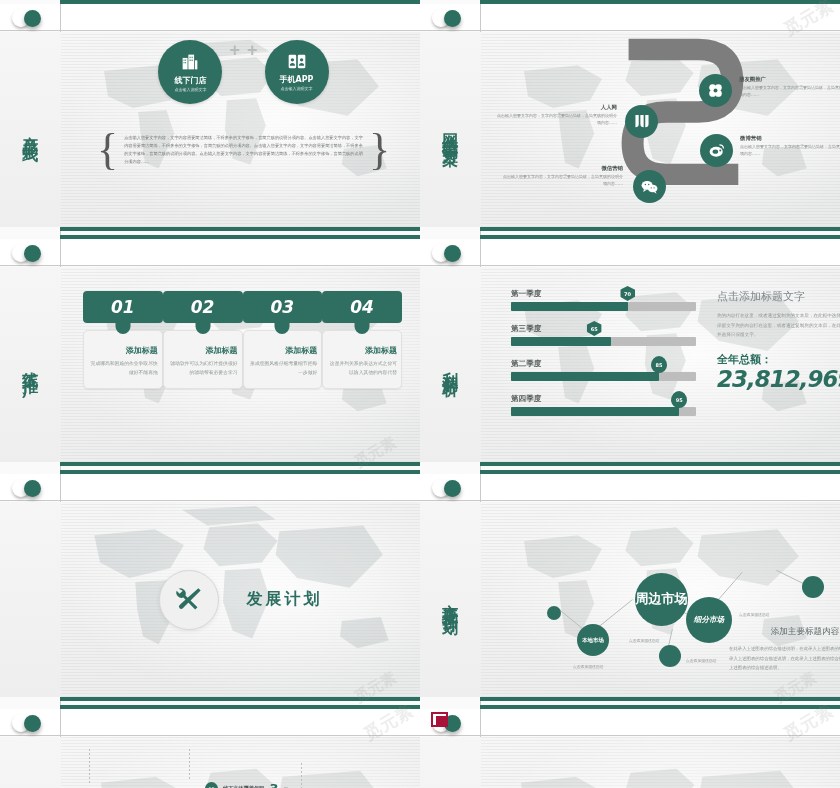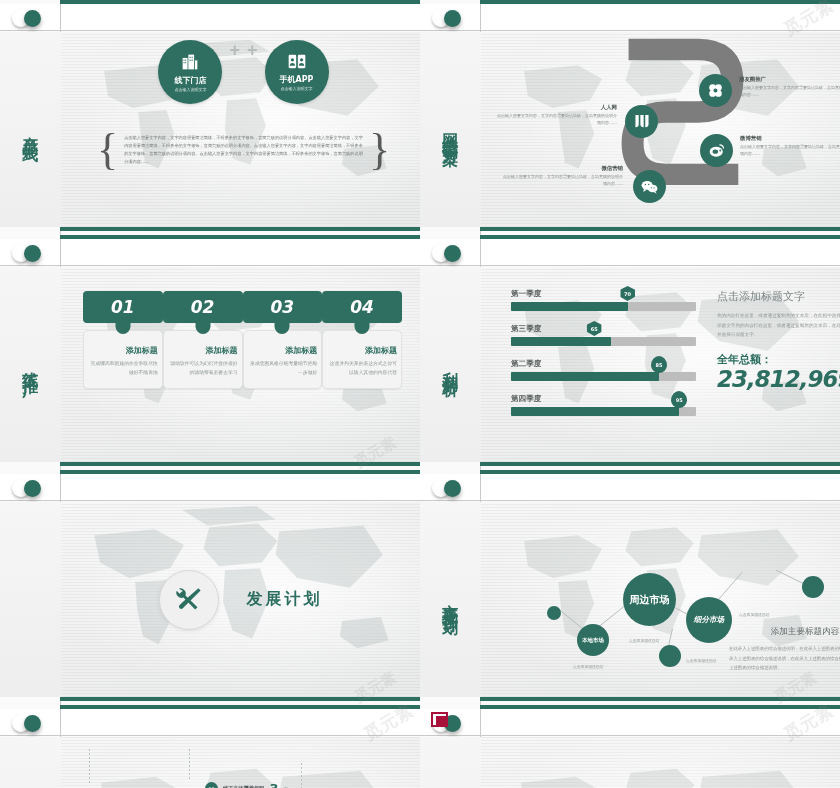--- a/index.html
+++ b/index.html
@@ -571,21 +571,21 @@
           <line x1="228" y1="112" x2="262" y2="72"></line>
           <line x1="296" y1="70" x2="324" y2="84"></line>
         </g>
       </svg>
       <div class="bub" style="left:66px; top:104px; width:14px; height:14px;"></div>
       <div class="bub" style="left:96px; top:122px; width:32px; height:32px; font-size:5.4px;">
         <span>本地市场</span>
       </div>
       <div class="bcap" style="left:92px; top:162px;">点击添加描述总结</div>
 
-      <div class="bub" style="left:142px; top:71px; width:53px; height:53px; font-size:10px;">
+      <div class="bub" style="left:154px; top:71px; width:53px; height:53px; font-size:13px;">
         <span>周边市场</span>
       </div>
       <div class="bcap" style="left:148px; top:136px;">点击添加描述总结</div>
 
       <div class="bub" style="left:205px; top:95px; width:46px; height:46px; font-size:7.6px;font-style:italic;">
         <span>细分市场</span>
       </div>
       <div class="bcap" style="left:205px; top:156px;">点击添加描述总结</div>
 
       <div class="bub" style="left:178px; top:143px; width:22px; height:22px;"></div>

